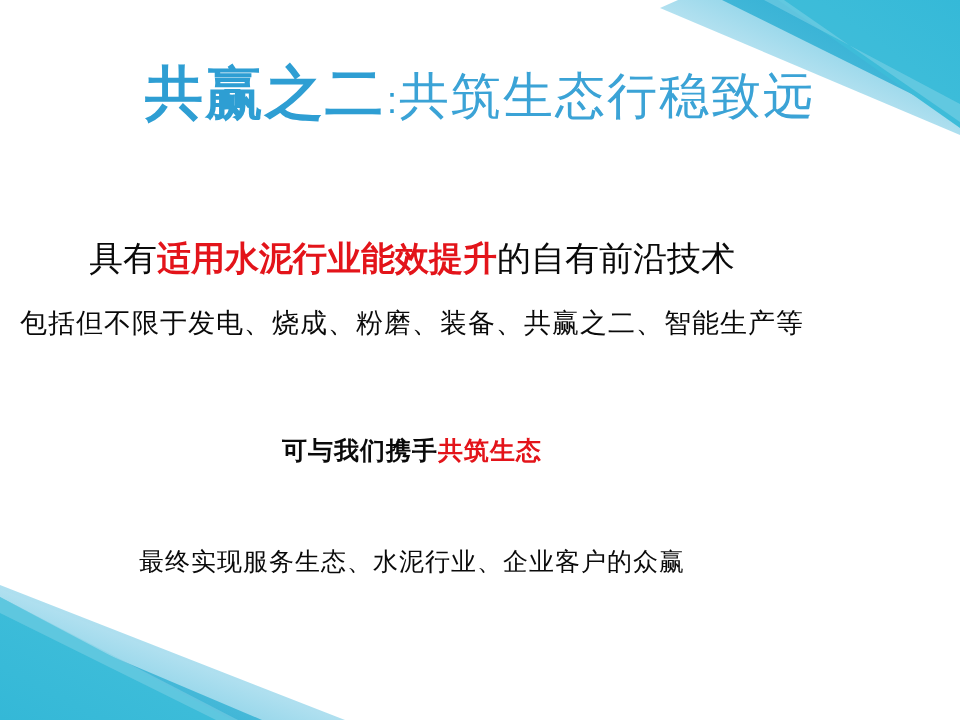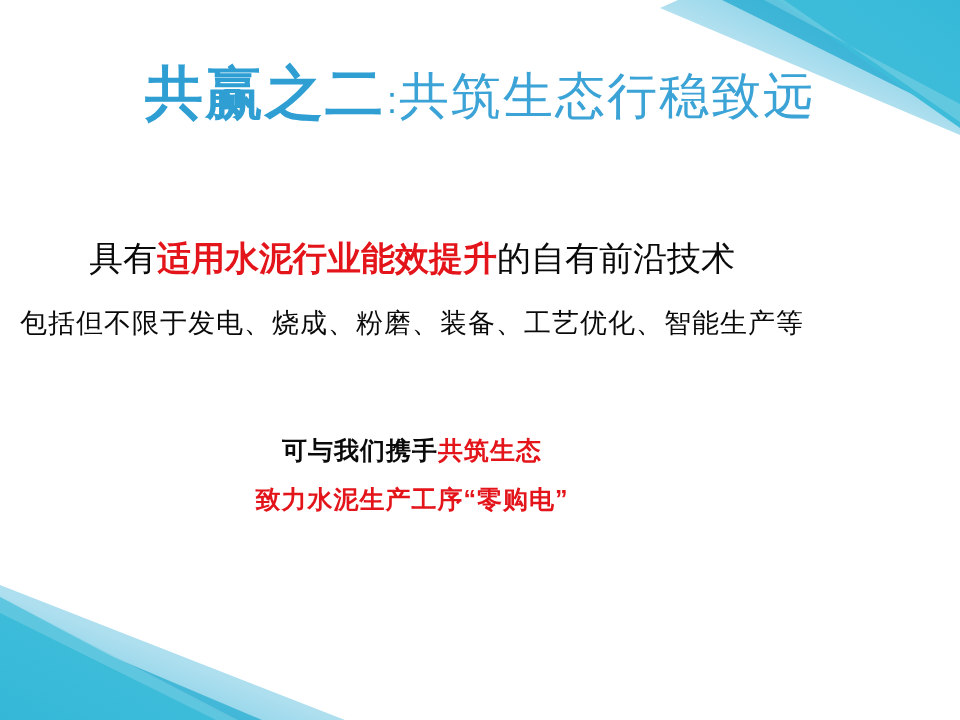--- a/index.html
+++ b/index.html
@@ -161,24 +161,22 @@
   </div>
 
   <div class="title-block">
     <span class="title-strong">共赢之二</span><span class="title-colon">:</span><span class="title-light">共筑生态行稳致远</span>
   </div>
 
   <div class="body-line ln-1">
     <span class="plain-black">具有</span><span class="em-red">适用水泥行业能效提升</span><span class="plain-black">的自有前沿技术</span>
   </div>
 
-  <div class="body-line ln-2">包括但不限于发电、烧成、粉磨、装备、工艺优化、智能生产等</div>
+  <div class="body-line ln-2">包括但不限于发电、烧成、粉磨、装备、共赢之二、智能生产等</div>
 
   <div class="body-line ln-3">
     <span class="plain-black">可与我们携手</span><span class="em-red">共筑生态</span>
   </div>
 
-  <div class="body-line ln-4">
-    <span class="em-red">致力水泥生产工序“零购电”</span>
-  </div>
 
+  <div class="body-line ln-5">最终实现服务生态、水泥行业、企业客户的众赢</div>
 
 </div>
 
 </body></html>

